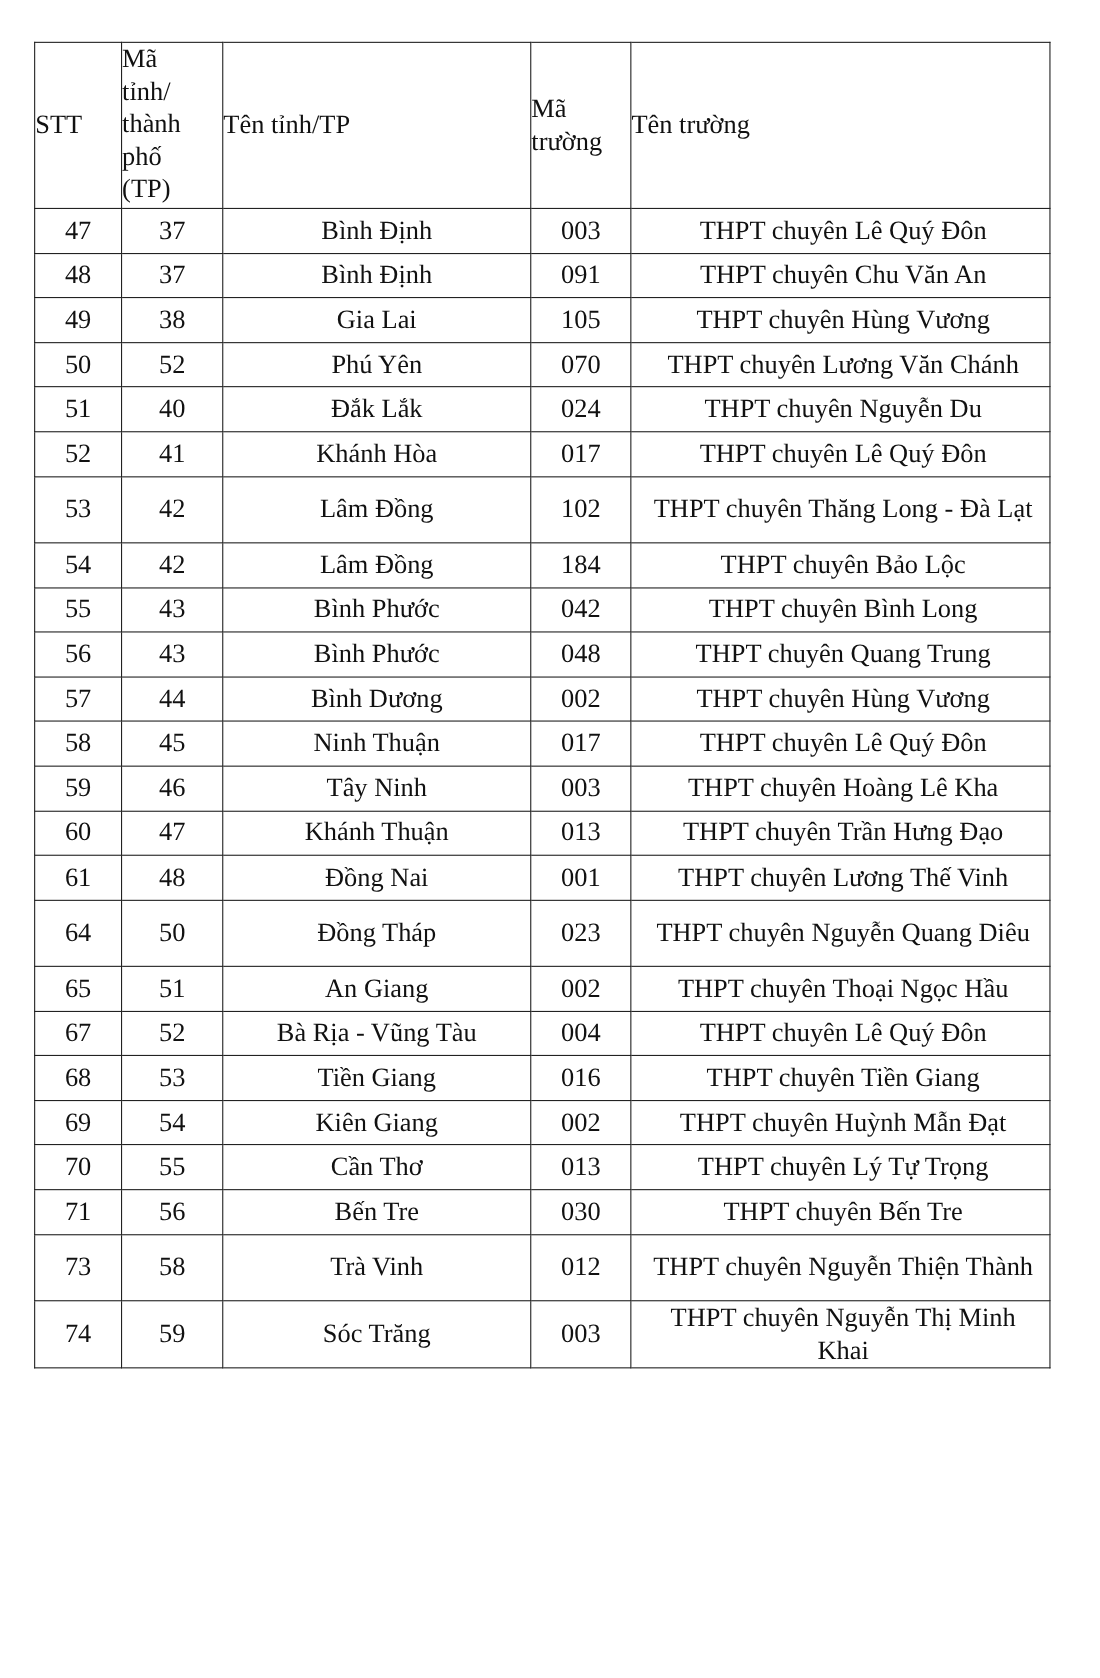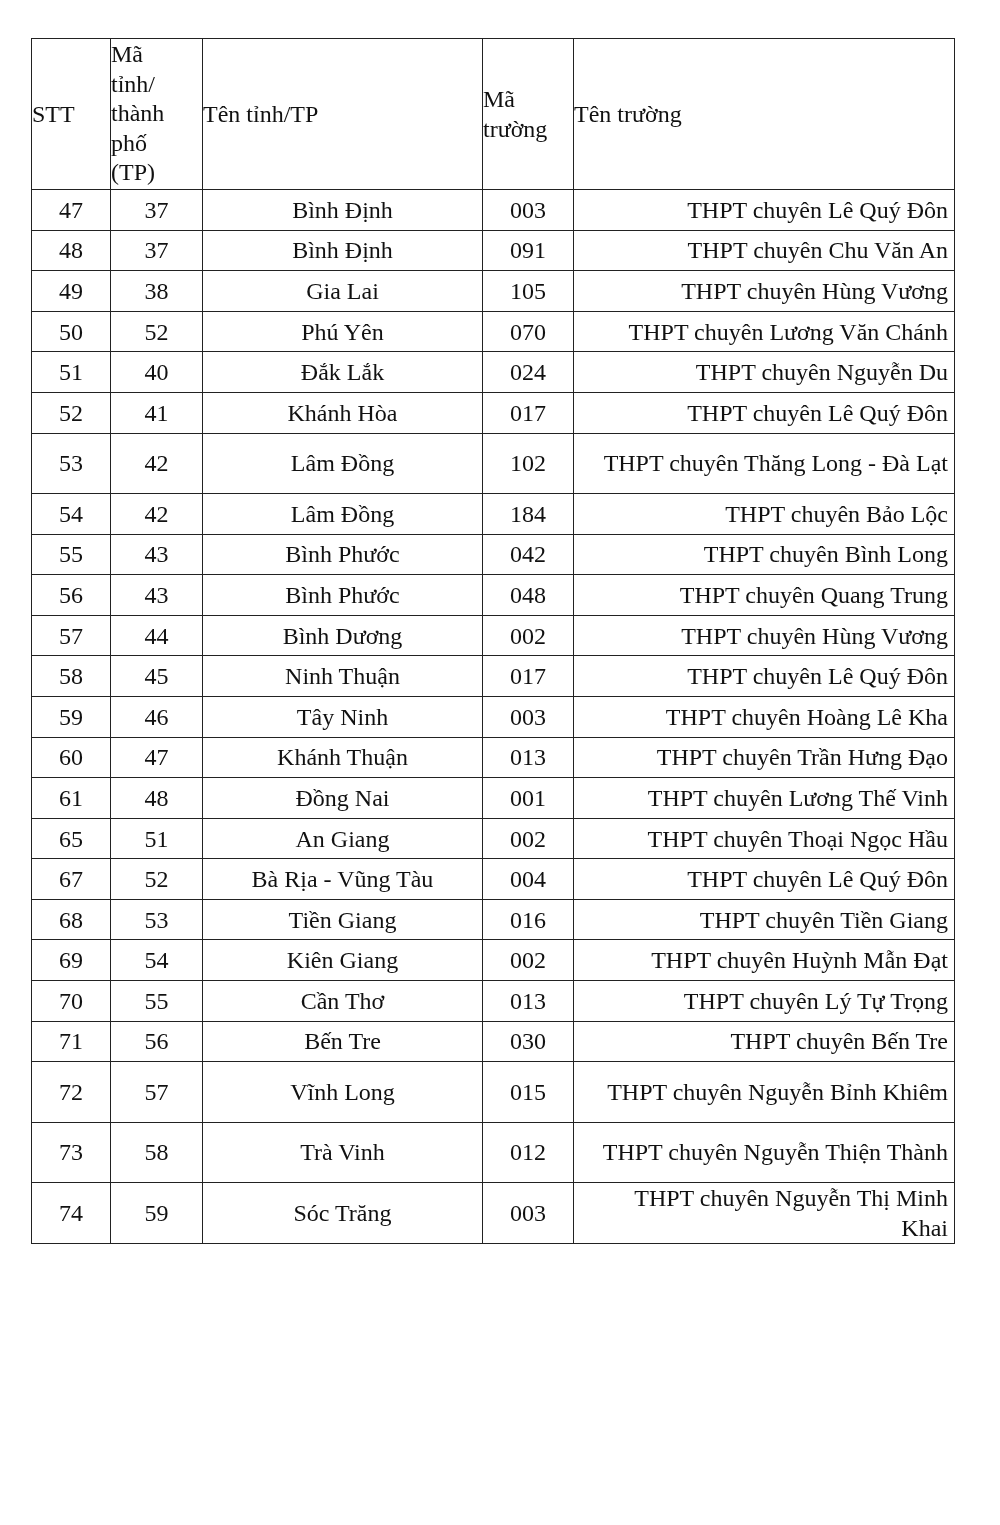--- a/index.html
+++ b/index.html
@@ -4,21 +4,21 @@
 <style>
   html, body { margin: 0; padding: 0; background: #ffffff; }
   body { width: 1000px; height: 1525px; position: relative; overflow: hidden;
          font-family: "Liberation Serif", "DejaVu Serif", serif; color: #111; }
   table.doc { position: absolute; left: 31px; top: 38px; width: 923px;
               border-collapse: collapse; table-layout: fixed; }
   table.doc td, table.doc th { border: 1.5px solid #222; font-weight: normal;
               font-size: 24px; line-height: 30px; padding: 0; vertical-align: middle; }
   table.doc th { height: 150px; text-align: left; line-height: 30px; }
   table.doc td.c { text-align: center; }
-  table.doc td.name { text-align: right; padding-left: 11px; padding-right: 6px; }
+  table.doc td.name { text-align: center; padding-left: 11px; padding-right: 6px; }
   tr.r1 td { height: 39.6px; }
   tr.r2 td { height: 59.4px; }
   col.c1 { width: 79px; } col.c2 { width: 92px; } col.c3 { width: 280px; }
   col.c4 { width: 91px; } col.c5 { width: 381px; }
 </style>
 </head>
 <body>
 
 <table class="doc">
   <colgroup>
@@ -136,20 +136,27 @@
         <td class="c">013</td>
         <td class="name">THPT chuyên Trần Hưng Đạo</td>
       </tr>
       <tr class="r1">
         <td class="c">61</td>
         <td class="c">48</td>
         <td class="c">Đồng Nai</td>
         <td class="c">001</td>
         <td class="name">THPT chuyên Lương Thế Vinh</td>
       </tr>
+      <tr class="r2">
+        <td class="c">64</td>
+        <td class="c">50</td>
+        <td class="c">Đồng Tháp</td>
+        <td class="c">023</td>
+        <td class="name">THPT chuyên Nguyễn Quang Diêu</td>
+      </tr>
       <tr class="r1">
         <td class="c">65</td>
         <td class="c">51</td>
         <td class="c">An Giang</td>
         <td class="c">002</td>
         <td class="name">THPT chuyên Thoại Ngọc Hầu</td>
       </tr>
       <tr class="r1">
         <td class="c">67</td>
         <td class="c">52</td>
@@ -179,27 +186,20 @@
         <td class="name">THPT chuyên Lý Tự Trọng</td>
       </tr>
       <tr class="r1">
         <td class="c">71</td>
         <td class="c">56</td>
         <td class="c">Bến Tre</td>
         <td class="c">030</td>
         <td class="name">THPT chuyên Bến Tre</td>
       </tr>
       <tr class="r2">
-        <td class="c">72</td>
-        <td class="c">57</td>
-        <td class="c">Vĩnh Long</td>
-        <td class="c">015</td>
-        <td class="name">THPT chuyên Nguyễn Bỉnh Khiêm</td>
-      </tr>
-      <tr class="r2">
         <td class="c">73</td>
         <td class="c">58</td>
         <td class="c">Trà Vinh</td>
         <td class="c">012</td>
         <td class="name">THPT chuyên Nguyễn Thiện Thành</td>
       </tr>
       <tr class="r2">
         <td class="c">74</td>
         <td class="c">59</td>
         <td class="c">Sóc Trăng</td>

